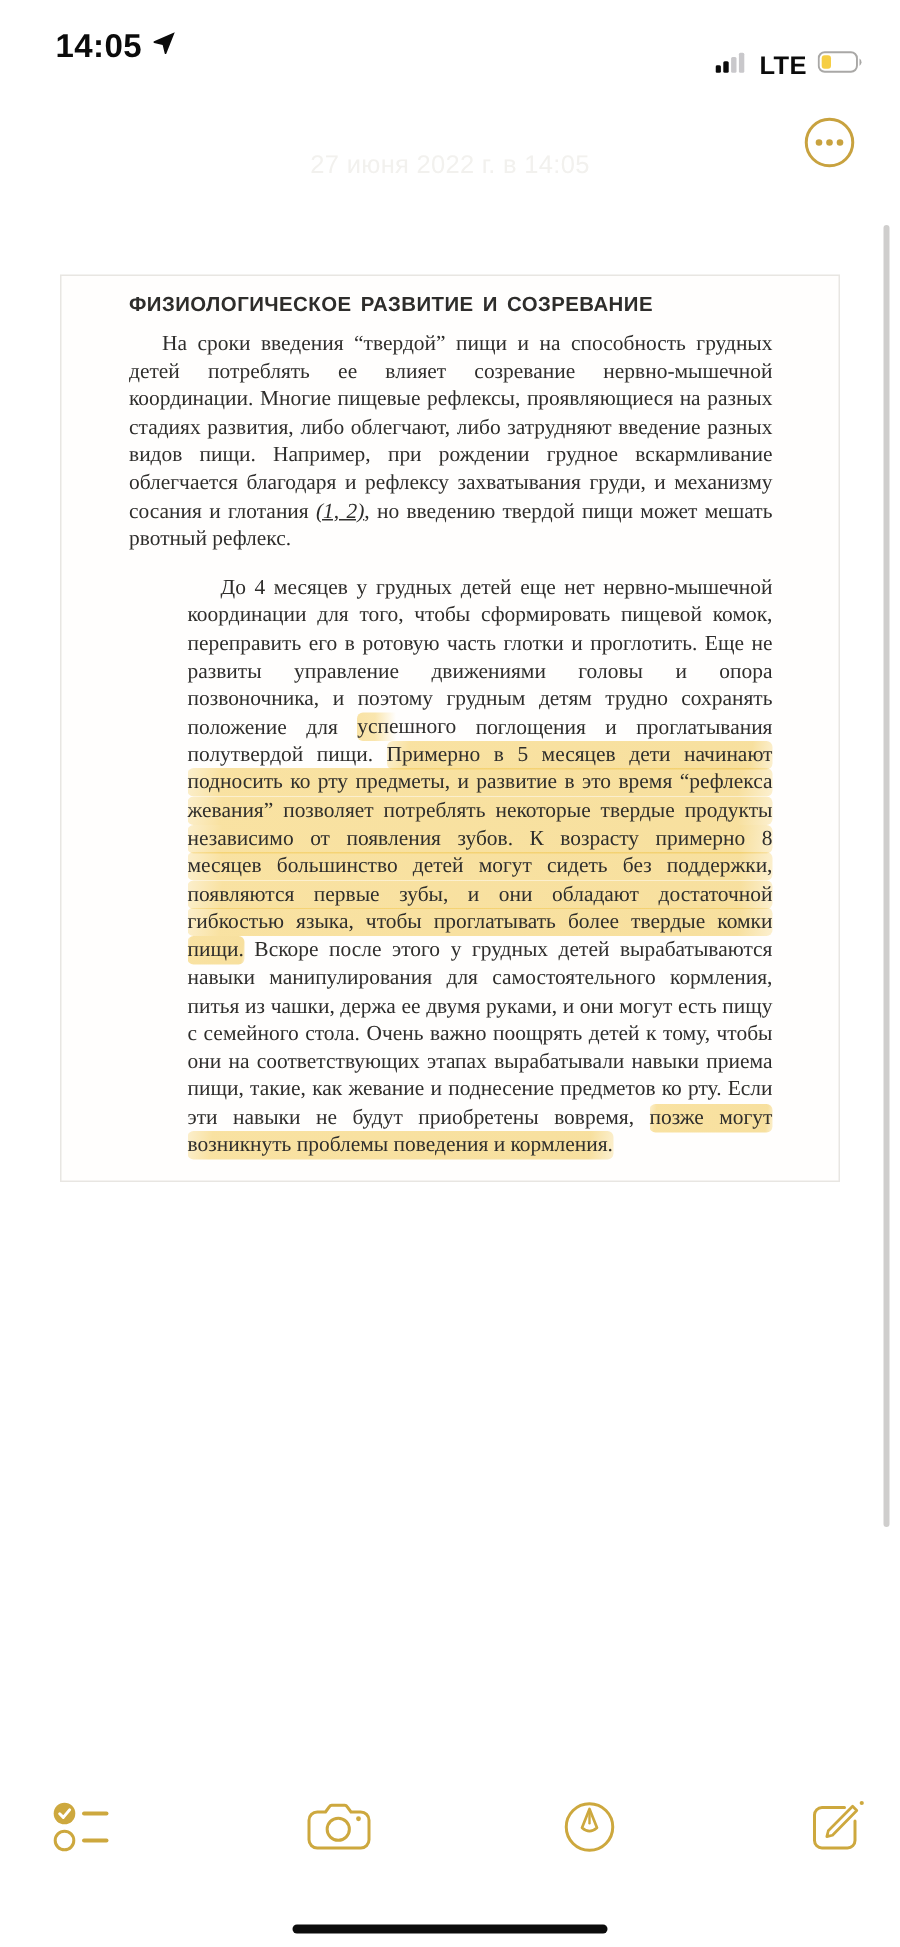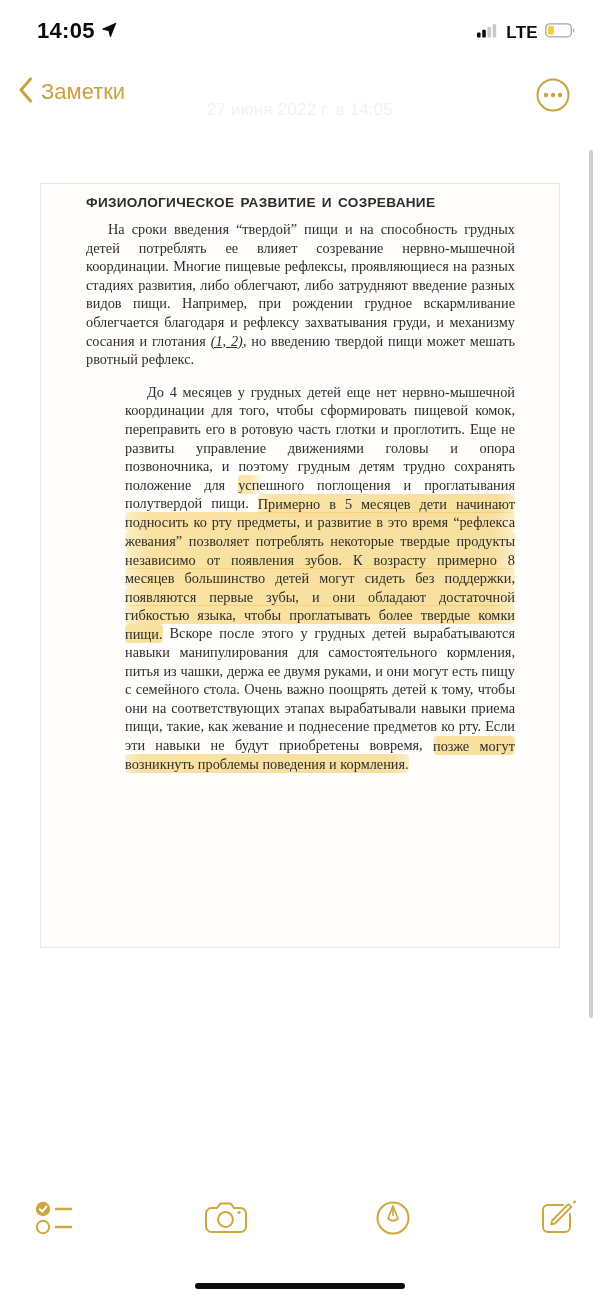--- a/index.html
+++ b/index.html
@@ -4,39 +4,39 @@
 <style>
   html,body{margin:0;padding:0;}
   body{
     width:600px;height:1298px;position:relative;background:#ffffff;overflow:hidden;
     font-family:"Liberation Sans",sans-serif;
   }
   
   .statusbar{position:absolute;left:0;top:0;width:600px;height:54px;}
   .sb-left{position:absolute;left:37px;top:18px;display:flex;align-items:center;gap:6px;}
   .sb-time{font-size:22px;font-weight:700;color:#0b0b0b;letter-spacing:.3px;}
-  .sb-right{position:absolute;right:24px;top:23px;display:flex;gap:7px;}
+  .sb-right{position:absolute;right:24px;top:34px;display:flex;align-items:center;gap:7px;}
   .sb-lte{font-size:17px;font-weight:600;color:#0b0b0b;letter-spacing:.3px;}
   
   .navbar{position:absolute;left:0;top:68px;width:600px;height:56px;}
   .back-btn{position:absolute;left:18px;top:8px;display:flex;align-items:center;gap:8px;cursor:pointer;}
   .back-label{font-size:22px;color:var(--accent);}
   .more-btn{position:absolute;right:26px;top:6px;width:42px;height:42px;cursor:pointer;}
   .date-faint{
     position:absolute;left:0;top:100px;width:600px;text-align:center;
     font-size:17px;color:#f2f1ee;letter-spacing:.2px;
   }
   
   .scroll-indicator{
     position:absolute;right:7px;top:150px;width:4px;height:868px;
     background:#bfbebc;border-radius:2px;opacity:.75;
   }
   
   .page{
-    position:absolute;left:40px;top:183px;width:520px;height:765px;
+    position:absolute;left:40px;top:183px;width:520px;height:605px;
     background:#fffefd;border:1px solid #e8e6e2;box-sizing:border-box;
     padding:11px 44px 0 45px;
   }
   .para{margin:0;color:#2e2d2b;}
   .para.title{
     font-family:"Liberation Sans",sans-serif;font-weight:700;font-size:13.6px;
     letter-spacing:.3px;margin-bottom:10px;word-spacing:2px;
   }
   .para.subheading{
     font-family:"Liberation Sans",sans-serif;font-weight:700;font-size:13.8px;
@@ -101,28 +101,20 @@
       <svg width="31" height="15" viewBox="0 0 31 15">
         <rect x="0.8" y="0.8" width="25.5" height="13" rx="4" fill="none" stroke="#a9a8a6" stroke-width="1.3"></rect>
         <rect x="2.8" y="2.8" width="6.2" height="9" rx="2" fill="#f6ce44"></rect>
         <path d="M28 5 a3 3 0 0 1 0 5 Z" fill="#a9a8a6"></path>
       </svg>
     </span>
   </div>
 </div>
 
 <div class="navbar">
-  <div class="back-btn">
-    <span>
-      <svg width="15" height="28" viewBox="0 0 15 28">
-        <polyline points="12.5,3 3,14 12.5,25" fill="none" stroke="#c8a23f" stroke-width="3" stroke-linecap="round" stroke-linejoin="round"></polyline>
-      </svg>
-    </span>
-    <span class="back-label">Заметки</span>
-  </div>
   <button class="more-btn tool-btn">
     <span>
       <svg width="42" height="42" viewBox="0 0 42 42">
         <circle cx="21" cy="21" r="15.5" fill="none" stroke="#c8a23f" stroke-width="2"></circle>
         <circle cx="14" cy="21" r="2.2" fill="#c8a23f"></circle>
         <circle cx="21" cy="21" r="2.2" fill="#c8a23f"></circle>
         <circle cx="28" cy="21" r="2.2" fill="#c8a23f"></circle>
       </svg>
     </span>
   </button>

